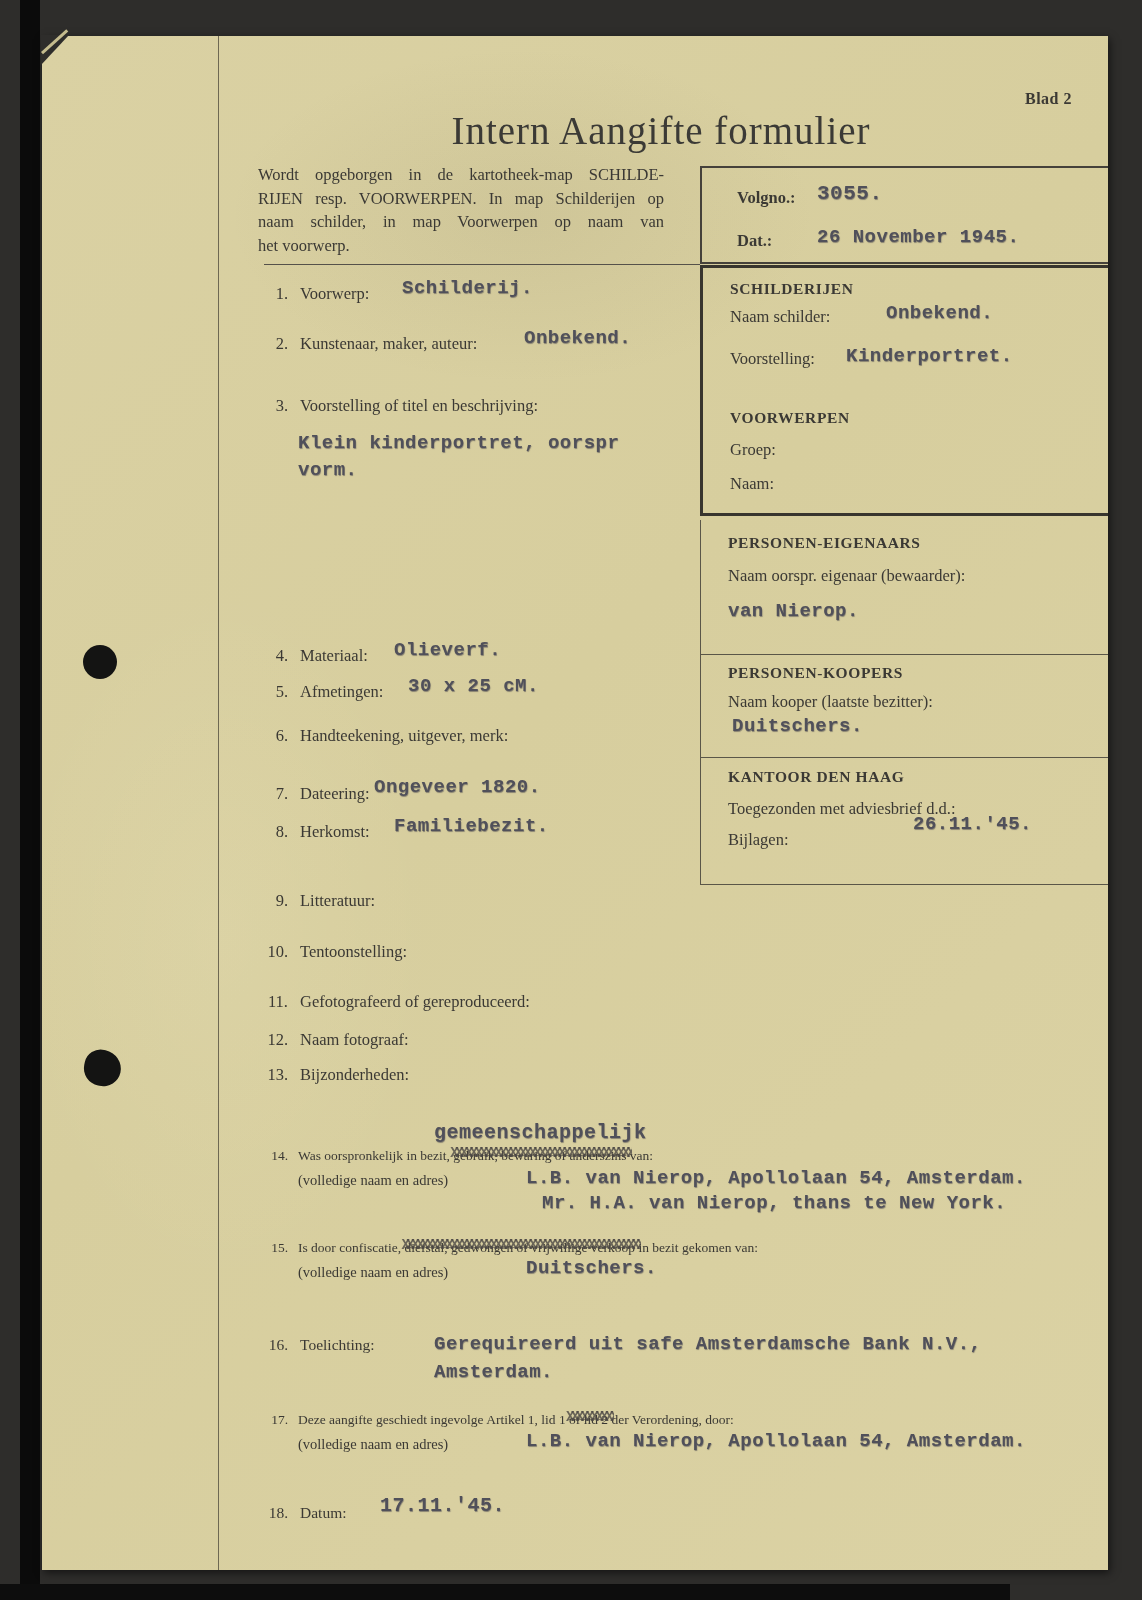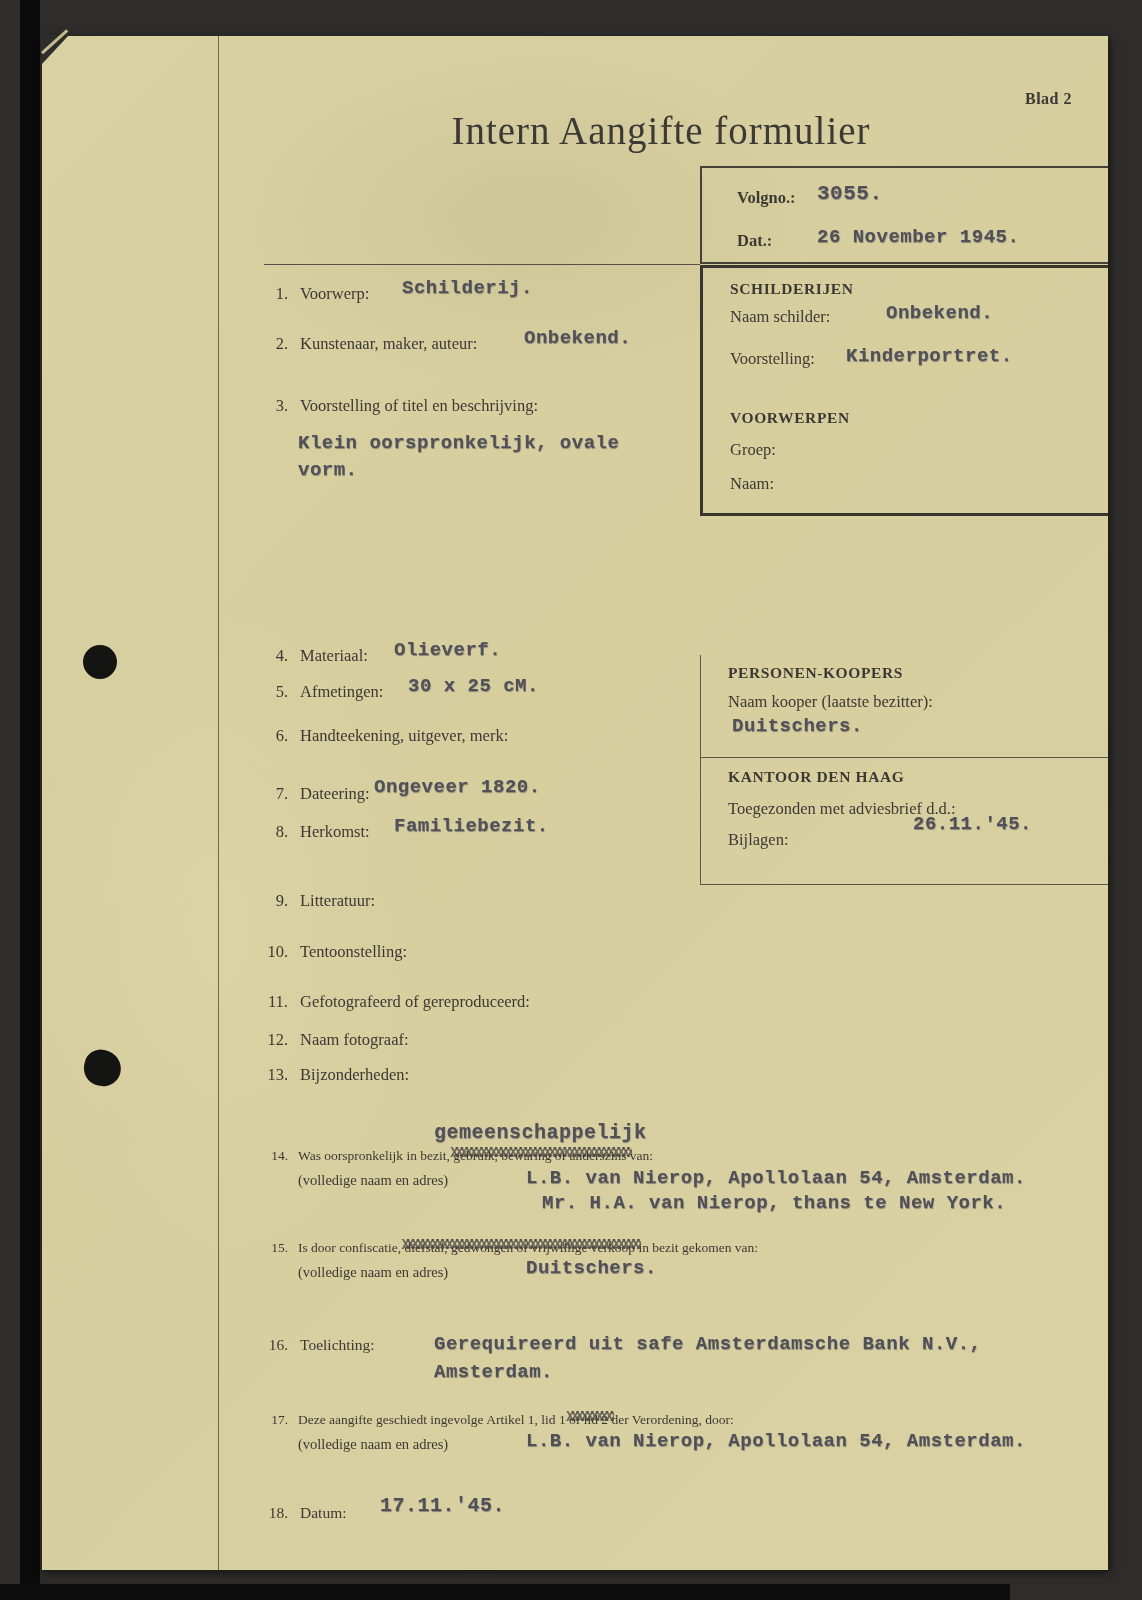--- a/index.html
+++ b/index.html
@@ -81,20 +81,26 @@
 <div class="paper">
   <div class="corner-tear"></div>
   <div class="corner-tear-flap"></div>
   <div class="margin-line"></div>
   <div class="hole hole1"></div>
   <div class="hole hole2"></div>
 
   <div class="blad">Blad 2</div>
   <h1 class="title">Intern Aangifte formulier</h1>
 
+  <div class="intro">
+    <div class="jline">Wordt opgeborgen in de kartotheek-map SCHILDE-</div>
+    <div class="jline">RIJEN resp. VOORWERPEN. In map Schilderijen op</div>
+    <div class="jline">naam schilder, in map Voorwerpen op naam van</div>
+    <div class="jline">het voorwerp.</div>
+  </div>
 
   <div class="box volgno-box">
     <span class="lbl" style="left:35px;top:20px;font-weight:bold;">Volgno.:</span>
     <span class="typed" style="left:115px;top:14px;font-size:21px;">3055.</span>
     <span class="lbl" style="left:35px;top:63px;font-weight:bold;">Dat.:</span>
     <span class="typed" style="left:115px;top:58px;">26 November 1945.</span>
   </div>
 
   <div style="position:absolute;left:222px;top:228px;width:436px;height:1px;background:#55514a;"></div>
 
@@ -102,20 +108,25 @@
     <span class="hdr" style="left:27px;top:12px;">SCHILDERIJEN</span>
     <span class="lbl" style="left:27px;top:39px;">Naam schilder:</span>
     <span class="typed" style="left:183px;top:34px;">Onbekend.</span>
     <span class="lbl" style="left:27px;top:81px;">Voorstelling:</span>
     <span class="typed" style="left:143px;top:77px;">Kinderportret.</span>
     <span class="hdr" style="left:27px;top:141px;">VOORWERPEN</span>
     <span class="lbl" style="left:27px;top:172px;">Groep:</span>
     <span class="lbl" style="left:27px;top:206px;">Naam:</span>
   </div>
 
+  <div class="box thin-box eigenaars-box">
+    <span class="hdr" style="left:27px;top:14px;">PERSONEN-EIGENAARS</span>
+    <span class="lbl" style="left:27px;top:46px;">Naam oorspr. eigenaar (bewaarder):</span>
+    <span class="typed" style="left:27px;top:80px;">van Nierop.</span>
+  </div>
 
   <div class="box thin-box koopers-box">
     <span class="hdr" style="left:27px;top:9px;">PERSONEN-KOOPERS</span>
     <span class="lbl" style="left:27px;top:37px;">Naam kooper (laatste bezitter):</span>
     <span class="typed" style="left:31px;top:60px;">Duitschers.</span>
   </div>
 
   <div class="box thin-box kantoor-box">
     <span class="hdr" style="left:27px;top:10px;">KANTOOR DEN HAAG</span>
     <span class="lbl" style="left:27px;top:41px;">Toegezonden met adviesbrief d.d.:</span>
@@ -130,21 +141,21 @@
 
   <div class="row" style="top:298px;">
     <span class="num">2.</span><span class="rlabel">Kunstenaar, maker, auteur:</span>
   </div>
   <span class="typed" style="left:482px;top:291px;">Onbekend.</span>
 
   <div class="row" style="top:360px;">
     <span class="num">3.</span><span class="rlabel">Voorstelling of titel en beschrijving:</span>
   </div>
   <div class="typed block" style="left:256px;top:394px;width:420px;">
-    <div>Klein oorspronkelijk, ovale</div>
+    <div>Klein kinderportret, oorspr</div>
     <div>vorm.</div>
   </div>
 
   <div class="row" style="top:610px;">
     <span class="num">4.</span><span class="rlabel">Materiaal:</span>
   </div>
   <span class="typed" style="left:352px;top:603px;text-align:center;">Olieverf.</span>
 
   <div class="row" style="top:646px;">
     <span class="num">5.</span><span class="rlabel">Afmetingen:</span>

